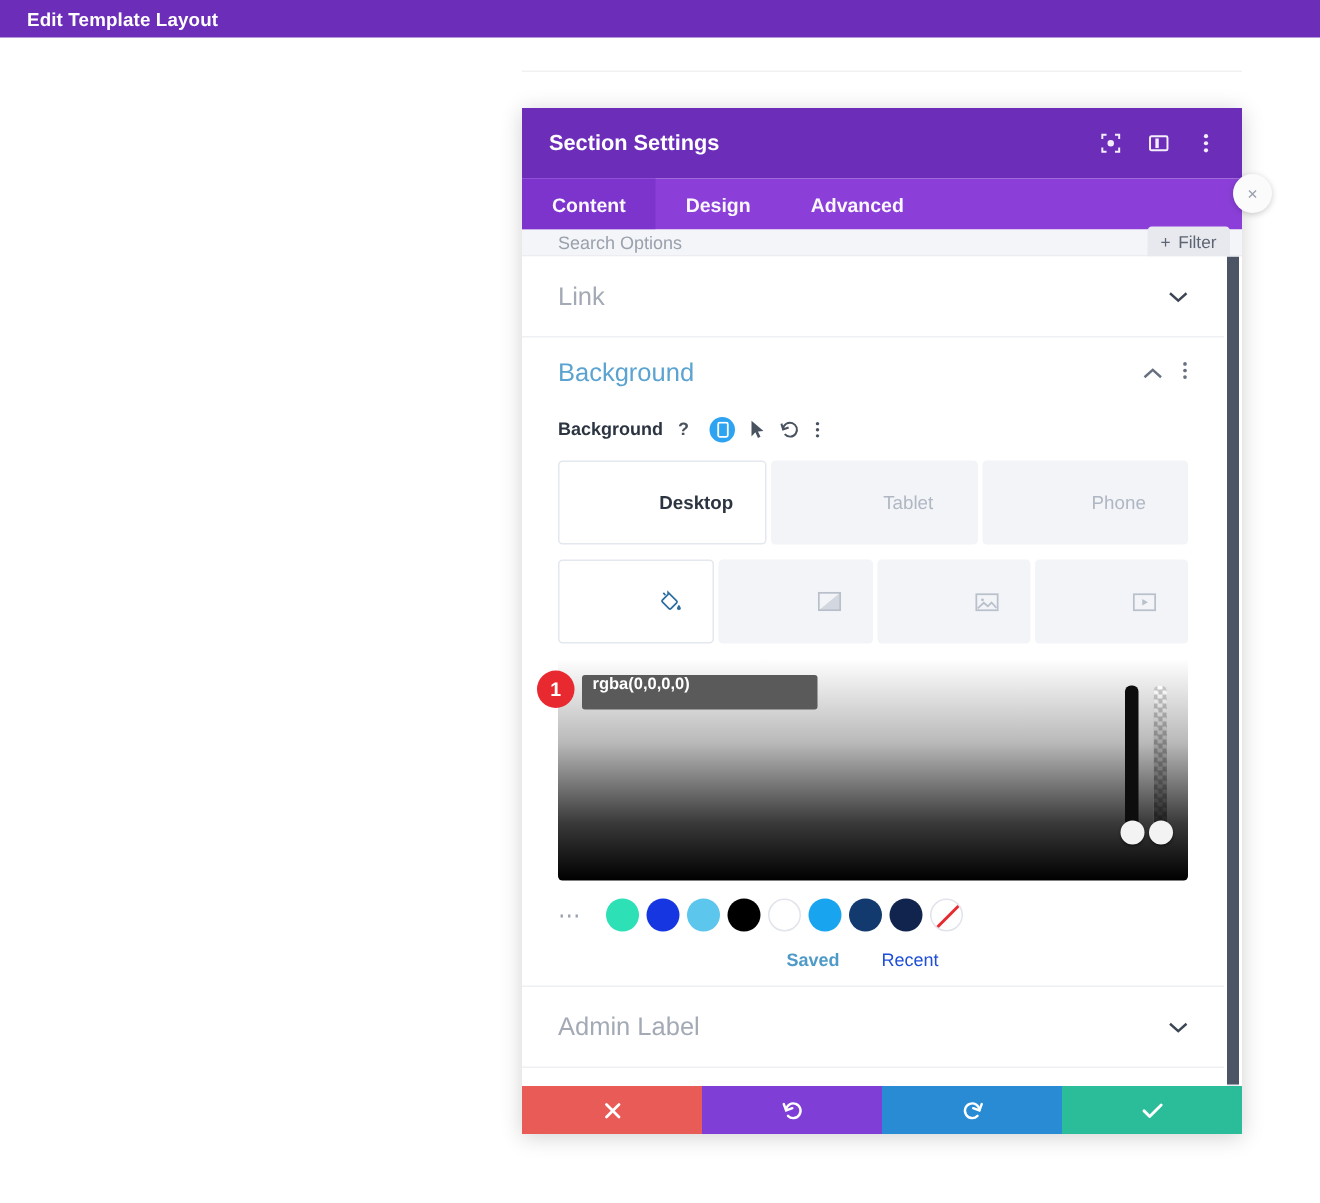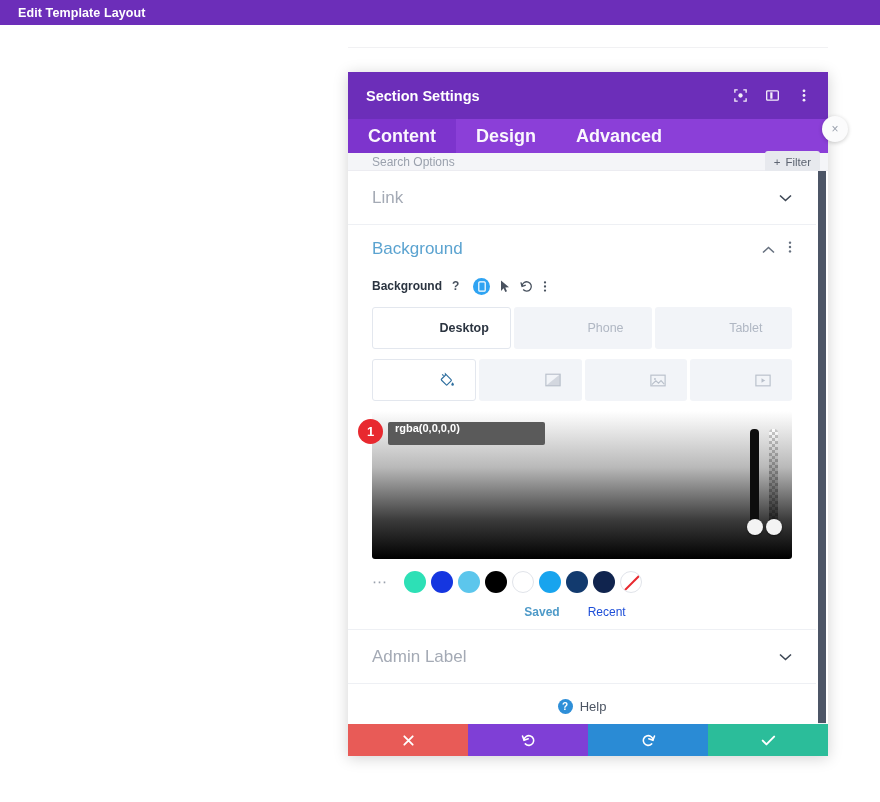--- a/index.html
+++ b/index.html
@@ -47,21 +47,21 @@
   .hdr-icons { display: flex; align-items: center; gap: 16px; }
   .hdr-icon { width: 16px; height: 16px; opacity: .92; cursor: pointer;
     display: flex; align-items: center; justify-content: center; }
   .hdr-icon svg { display: block; }
 
   .tabs {
     height: 34px; background: #8b3fd8; display: flex; align-items: stretch; flex: none;
   }
   .tab {
     display: flex; align-items: center; padding: 16px 20px;
-    color: #ffffff; font-size: 18px; font-weight: bold; cursor: pointer;
+    color: #ffffff; font-size: 13px; font-weight: bold; cursor: pointer;
     opacity: .96;
   }
   .tab.active { background: #7d34cd; }
 
   
   .search-row {
     height: 18px; background: #f4f5f8; border-bottom: 1px solid #ececf1;
     display: flex; align-items: center; padding-left: 24px; padding-right: 8px; flex: none;
     position: relative;
   }
@@ -117,21 +117,21 @@
   .badge-ico {
     width: 17px; height: 17px; border-radius: 50%; background: #2ea3f2;
     display: flex; align-items: center; justify-content: center; cursor: pointer;
   }
 
   
   .seg {
     display: flex; margin: 0 24px 10px 24px; gap: 3px;
   }
   .seg-item {
-    flex: 1; height: 42px; background: #f2f4f8; border-radius: 3px;
+    flex: 1; height: 56px; background: #f2f4f8; border-radius: 3px;
     display: flex; align-items: center; justify-content: center;
     font-size: 12.5px; color: #b0b7c3; cursor: pointer; padding-left: 45px;
   }
   .seg-item.active {
     background: #ffffff; border: 1px solid #e3e7ee; color: #2b3440; font-weight: bold;
   }
   .seg-ico { color: #b9c0cb; display: flex; }
   .seg-item.active .seg-ico { color: #2f6f9f; }
 
   
@@ -327,22 +327,22 @@
             <svg width="4" height="13" viewBox="0 0 4 16" fill="#49525f">
               <circle cx="2" cy="3" r="1.4"></circle>
                 <circle cx="2" cy="8" r="1.4"></circle>
                 <circle cx="2" cy="13" r="1.4"></circle>
             </svg>
           </span>
         </div>
 
         <div class="seg">
           <div class="seg-item active">Desktop</div>
+          <div class="seg-item">Tablet</div>
           <div class="seg-item">Phone</div>
-          <div class="seg-item">Tablet</div>
         </div>
 
         <div class="seg">
           <div class="seg-item active">
             <span class="seg-ico">
               <svg width="16" height="16" viewBox="0 0 18 18" fill="none" stroke="currentColor" stroke-width="1.3">
                 <path d="M7.2 2.2 13.6 8.6a1 1 0 0 1 0 1.4l-4.3 4.3a1 1 0 0 1-1.4 0L2.9 9.3a1 1 0 0 1 0-1.4l4.3-4.3z"></path>
                 <path d="M5.2 4.2 3.6 2.6"></path>
                 <path d="M15.3 11.4c.9 1.2 1.4 2 1.4 2.6a1.4 1.4 0 0 1-2.8 0c0-.6.5-1.4 1.4-2.6z" fill="currentColor" stroke="none"></path>
               </svg>

